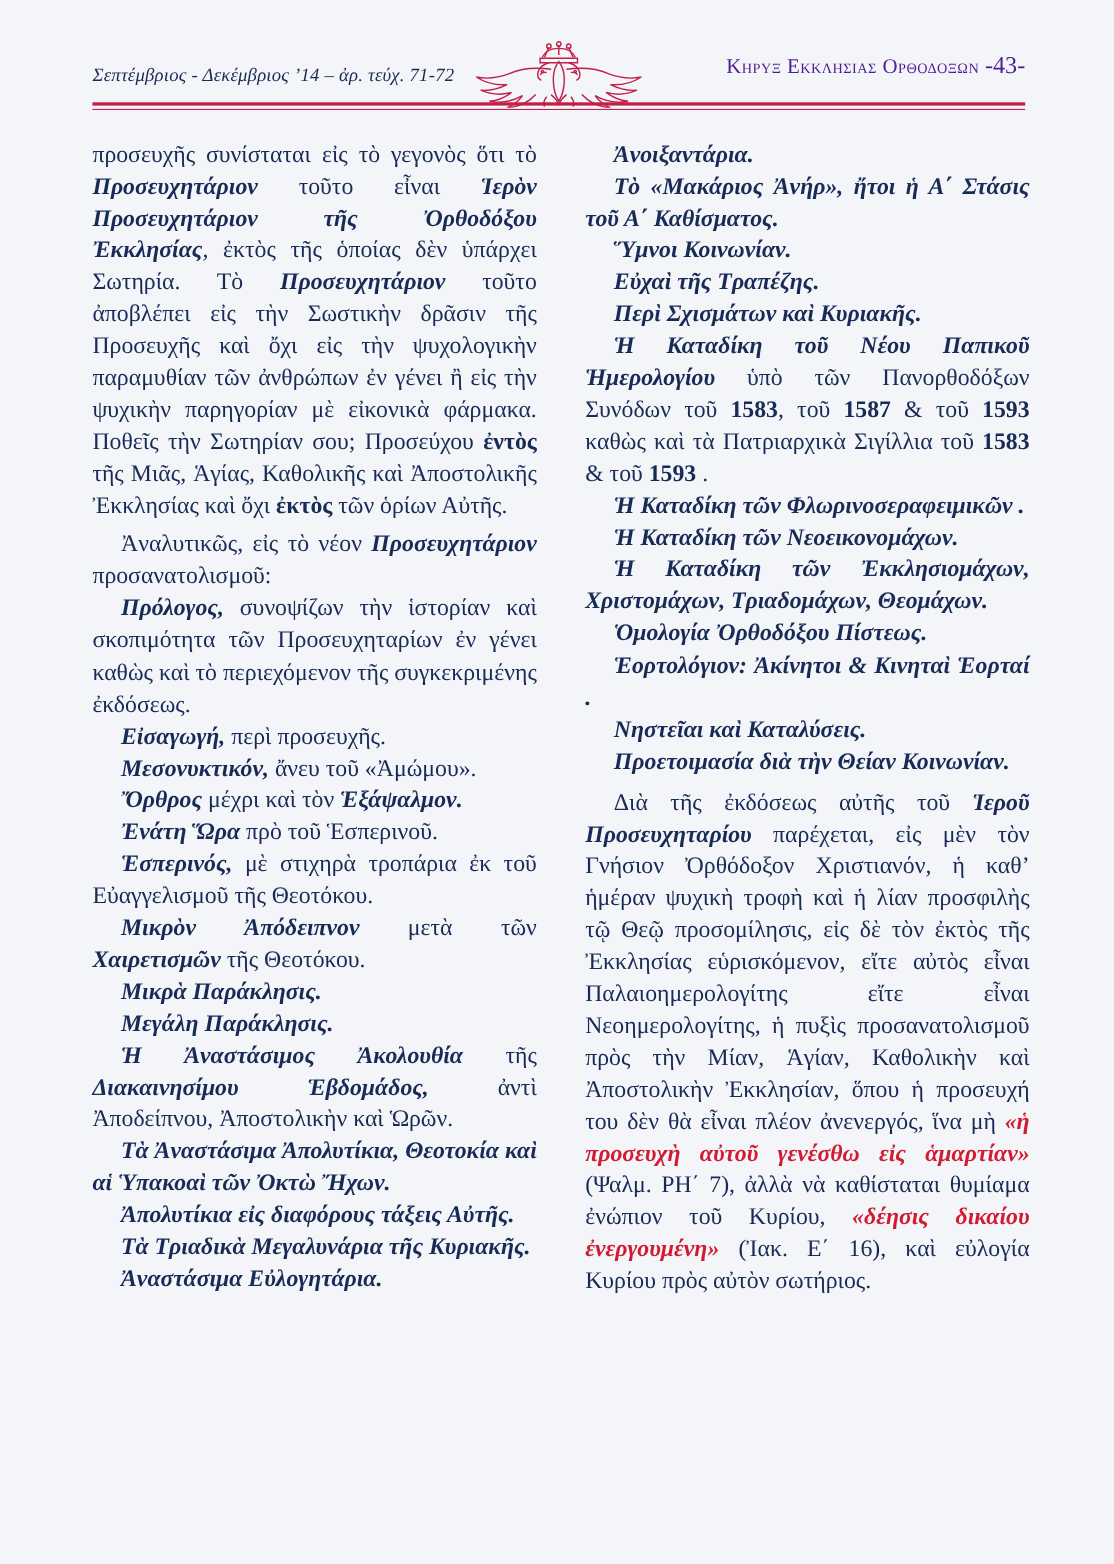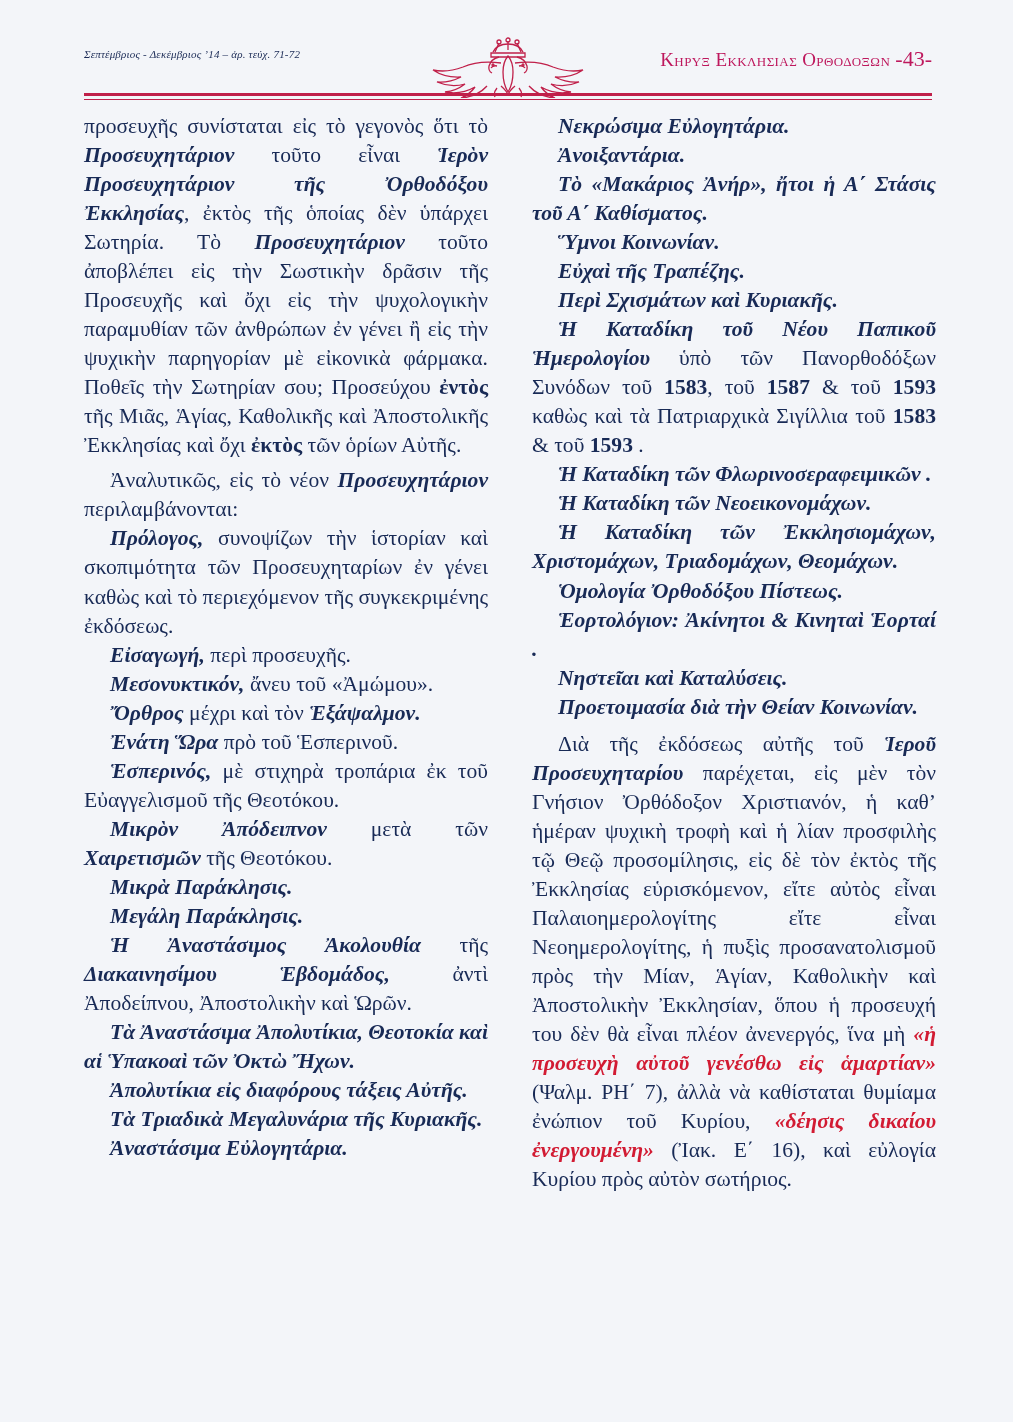--- a/index.html
+++ b/index.html
@@ -27,34 +27,34 @@
   .header {
     position: absolute;
     left: 84px;
     top: 40px;
     width: 848px;
     height: 52px;
   }
   .header-left {
     position: absolute;
     left: 0;
-    top: 8px;
-    font-size: 11px;
+    top: 19px;
+    font-size: 17px;
     font-style: italic;
     letter-spacing: 0.2px;
     color: #1a2a55;
     white-space: nowrap;
     font-family: Liberation Serif, serif;
   }
   .header-right {
     position: absolute;
     right: 0;
     top: 6px;
     font-size: 19px;
-    color: #be185d;
+    color: #4c1d95;
     white-space: nowrap;
     font-variant: small-caps;
     letter-spacing: 0.4px;
   }
   .header-right .pagenum {
     font-variant: normal;
     font-size: 22px;
     letter-spacing: 0;
   }
   .emblem {
@@ -87,21 +87,21 @@
   
   .columns {
     position: absolute;
     left: 84px;
     top: 112px;
     width: 852px;
     height: 1255px;
   }
   .col {
     position: absolute;
-    top: 0;
+    top: 14px;
     width: 404px;
     height: 1255px;
   }
   .col-left { left: 0; }
   .col-right { left: 448px; }
 
   p.para {
     margin: 0;
     font-size: 21.6px;
     line-height: 1.345;
@@ -171,21 +171,21 @@
     <div class="rule-thick"></div>
     <div class="rule-thin"></div>
   </div>
 
   <div class="columns">
 
     <div class="col col-left">
 
       <p class="para"><span>προσευχῆς συνίσταται εἰς τὸ γεγονὸς ὅτι τὸ </span><span class="bi">Προσευχητάριον</span><span> τοῦτο εἶναι </span><span class="bi">Ἱερὸν Προσευχητάριον τῆς Ὀρθοδόξου Ἐκκλησίας</span><span>, ἐκτὸς τῆς ὁποίας δὲν ὑπάρχει Σωτηρία. Τὸ </span><span class="bi">Προσευχητάριον</span><span> τοῦτο ἀποβλέπει εἰς τὴν Σωστικὴν δρᾶσιν τῆς Προσευχῆς καὶ ὄχι εἰς τὴν ψυχολογικὴν παραμυθίαν τῶν ἀνθρώπων ἐν γένει ἢ εἰς τὴν ψυχικὴν παρηγορίαν μὲ εἰκονικὰ φάρμακα. Ποθεῖς τὴν Σωτηρίαν σου; Προσεύχου </span><span class="b">ἐντὸς</span><span> τῆς Μιᾶς, Ἁγίας, Καθολικῆς καὶ Ἀποστολικῆς Ἐκκλησίας καὶ ὄχι </span><span class="b">ἐκτὸς</span><span> τῶν ὁρίων Αὐτῆς.</span></p>
 
-      <p class="para indent sp" style="margin-top:6px"><span>Ἀναλυτικῶς, εἰς τὸ νέον </span><span class="bi">Προσευχητάριον</span><span> περιλαμβάνονται:</span></p>
+      <p class="para indent sp" style="margin-top:6px"><span>Ἀναλυτικῶς, εἰς τὸ νέον </span><span class="bi">Προσευχητάριον</span><span> προσανατολισμοῦ:</span></p>
 
       <p class="para indent"><span class="bi">Πρόλογος,</span><span> συνοψίζων τὴν ἱστορίαν καὶ σκοπιμότητα τῶν Προσευχηταρίων ἐν γένει καθὼς καὶ τὸ περιεχόμενον τῆς συγκεκριμένης ἐκδόσεως.</span></p>
 
       <p class="para indent"><span class="bi">Εἰσαγωγή,</span><span> περὶ προσευχῆς.</span></p>
 
       <p class="para indent"><span class="bi">Μεσονυκτικόν,</span><span> ἄνευ τοῦ «Ἀμώμου».</span></p>
 
       <p class="para indent"><span class="bi">Ὄρθρος</span><span> μέχρι καὶ τὸν </span><span class="bi">Ἑξάψαλμον.</span></p>
 
       <p class="para indent"><span class="bi">Ἐνάτη Ὥρα</span><span> πρὸ τοῦ Ἑσπερινοῦ.</span></p>
@@ -205,21 +205,20 @@
 
       <p class="para indent"><span class="bi">Ἀπολυτίκια εἰς διαφόρους τάξεις Αὐτῆς.</span></p>
 
       <p class="para indent"><span class="bi">Τὰ Τριαδικὰ Μεγαλυνάρια τῆς Κυριακῆς.</span></p>
 
       <p class="para indent"><span class="bi">Ἀναστάσιμα Εὐλογητάρια.</span></p>
     </div>
 
     <div class="col col-right">
 
-      <p class="para indent"><span class="bi">Νεκρώσιμα Εὐλογητάρια.</span></p>
 
       <p class="para indent"><span class="bi">Ἀνοιξαντάρια.</span></p>
 
       <p class="para indent"><span class="bi">Τὸ «Μακάριος Ἀνήρ», ἤτοι ἡ Α΄ Στάσις τοῦ Α΄ Καθίσματος.</span></p>
 
       <p class="para indent"><span class="bi">Ὕμνοι Κοινωνίαν.</span></p>
 
       <p class="para indent"><span class="bi">Εὐχαὶ τῆς Τραπέζης.</span></p>
 
       <p class="para indent"><span class="bi">Περὶ Σχισμάτων καὶ Κυριακῆς.</span></p>

